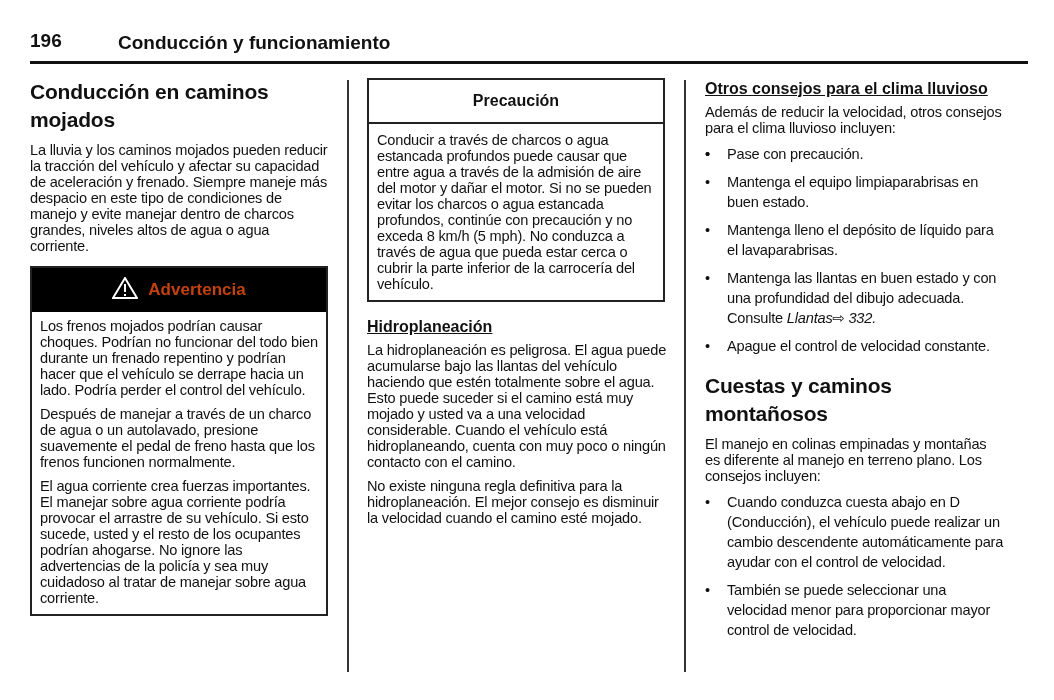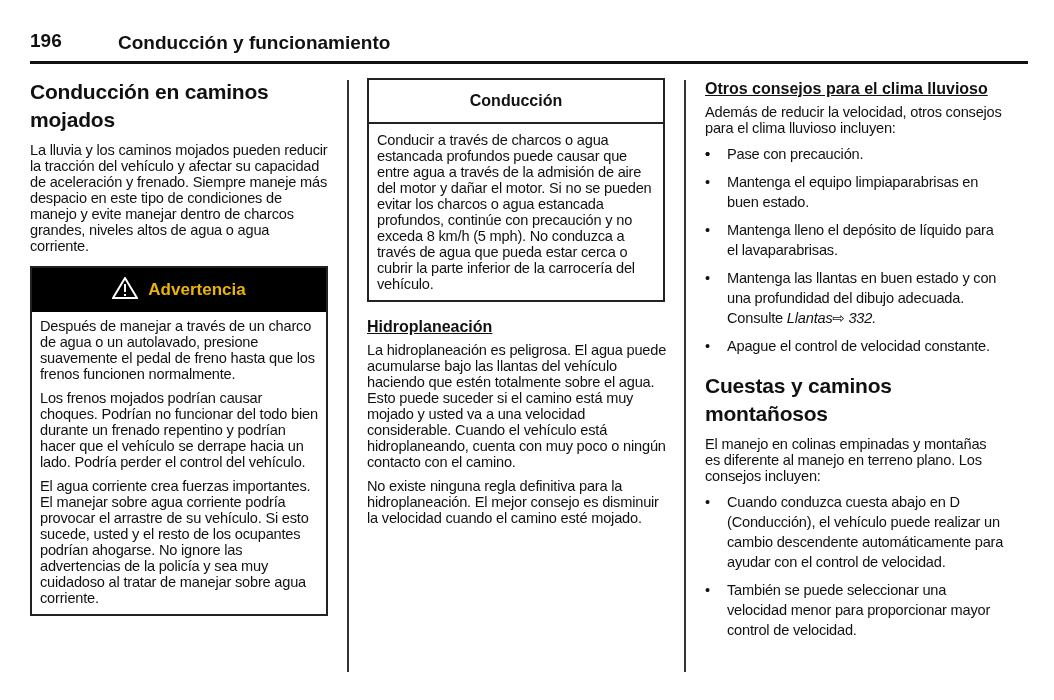--- a/index.html
+++ b/index.html
@@ -12,21 +12,21 @@
   .col-divider { position: absolute; top: 80px; width: 2px; height: 592px; background: #333; }
   .col { position: absolute; top: 78px; }
   .col1 { left: 30px; width: 300px; }
   .col2 { left: 367px; width: 300px; }
   .col3 { left: 705px; width: 300px; }
   h1 { font-size: 21px; font-weight: bold; margin: 0 0 8px 0; line-height: 28px; letter-spacing: -0.2px; }
   h2 { font-size: 16px; font-weight: bold; margin: 0 0 4px 0; line-height: 22px; text-decoration: underline; }
   p { font-size: 14.6px; line-height: 16px; margin: 0 0 8px 0; letter-spacing: -0.2px; }
   .box { border: 2px solid #222; box-sizing: border-box; }
   .warn-box { width: 298px; margin-top: 12px; }
-  .warn-head { background: #000; color: #eab308; height: 44px; display: flex; align-items: center; justify-content: center; gap: 10px; font-size: 17px; font-weight: bold; }
+  .warn-head { background: #000; color: #c2410c; height: 44px; display: flex; align-items: center; justify-content: center; gap: 10px; font-size: 17px; font-weight: bold; }
   .warn-body { padding: 6px 8px 0 8px; }
   .caut-box { width: 298px; }
   .caut-head { height: 42px; border-bottom: 2px solid #222; display: flex; align-items: center; justify-content: center; font-size: 16px; font-weight: bold; }
   .caut-body { padding: 8px 8px 0 8px; }
   ul { list-style: none; padding: 0; margin: 0; }
   li { position: relative; padding-left: 22px; font-size: 14.6px; line-height: 20px; margin-bottom: 8px; letter-spacing: -0.2px; }
   li .bullet { position: absolute; left: 0; top: 0; }
   .xref { font-style: italic; }
   .hydro { margin-top: 14px; }
   .hills { margin-top: 16px; }
@@ -51,30 +51,30 @@
       <span>
         <svg width="26" height="22" viewBox="0 0 26 22">
             <path d="M13 1 L25 21 L1 21 Z" fill="none" stroke="#fff" stroke-width="2"></path>
             <rect x="12" y="7" width="2" height="8" fill="#fff"></rect>
             <rect x="12" y="17" width="2" height="2" fill="#fff"></rect>
           </svg>
       </span>
       <span>Advertencia</span>
     </div>
     <div class="warn-body">
+      <p>Los frenos mojados podrían causar choques. Podrían no funcionar del todo bien durante un frenado repentino y podrían hacer que el vehículo se derrape hacia un lado. Podría perder el control del vehículo.</p>
       <p>Después de manejar a través de un charco de agua o un autolavado, presione suavemente el pedal de freno hasta que los frenos funcionen normalmente.</p>
-      <p>Los frenos mojados podrían causar choques. Podrían no funcionar del todo bien durante un frenado repentino y podrían hacer que el vehículo se derrape hacia un lado. Podría perder el control del vehículo.</p>
       <p>El agua corriente crea fuerzas importantes. El manejar sobre agua corriente podría provocar el arrastre de su vehículo. Si esto sucede, usted y el resto de los ocupantes podrían ahogarse. No ignore las advertencias de la policía y sea muy cuidadoso al tratar de manejar sobre agua corriente.</p>
     </div>
   </div>
 </div>
 
 <div class="col col2">
   <div class="box caut-box">
-    <div class="caut-head">Conducción</div>
+    <div class="caut-head">Precaución</div>
     <div class="caut-body">
       <p>Conducir a través de charcos o agua estancada profundos puede causar que entre agua a través de la admisión de aire del motor y dañar el motor. Si no se pueden evitar los charcos o agua estancada profundos, continúe con precaución y no exceda 8 km/h (5  mph). No conduzca a través de agua que pueda estar cerca o cubrir la parte inferior de la carrocería del vehículo.</p>
     </div>
   </div>
   <div class="hydro">
     <h2>Hidroplaneación</h2>
     <p>La hidroplaneación es peligrosa. El agua puede acumularse bajo las llantas del vehículo haciendo que estén totalmente sobre el agua. Esto puede suceder si el camino está muy mojado y usted va a una velocidad considerable. Cuando el vehículo está hidroplaneando, cuenta con muy poco o ningún contacto con el camino.</p>
     <p>No existe ninguna regla definitiva para la hidroplaneación. El mejor consejo es disminuir la velocidad cuando el camino esté mojado.</p>
   </div>
 </div>

